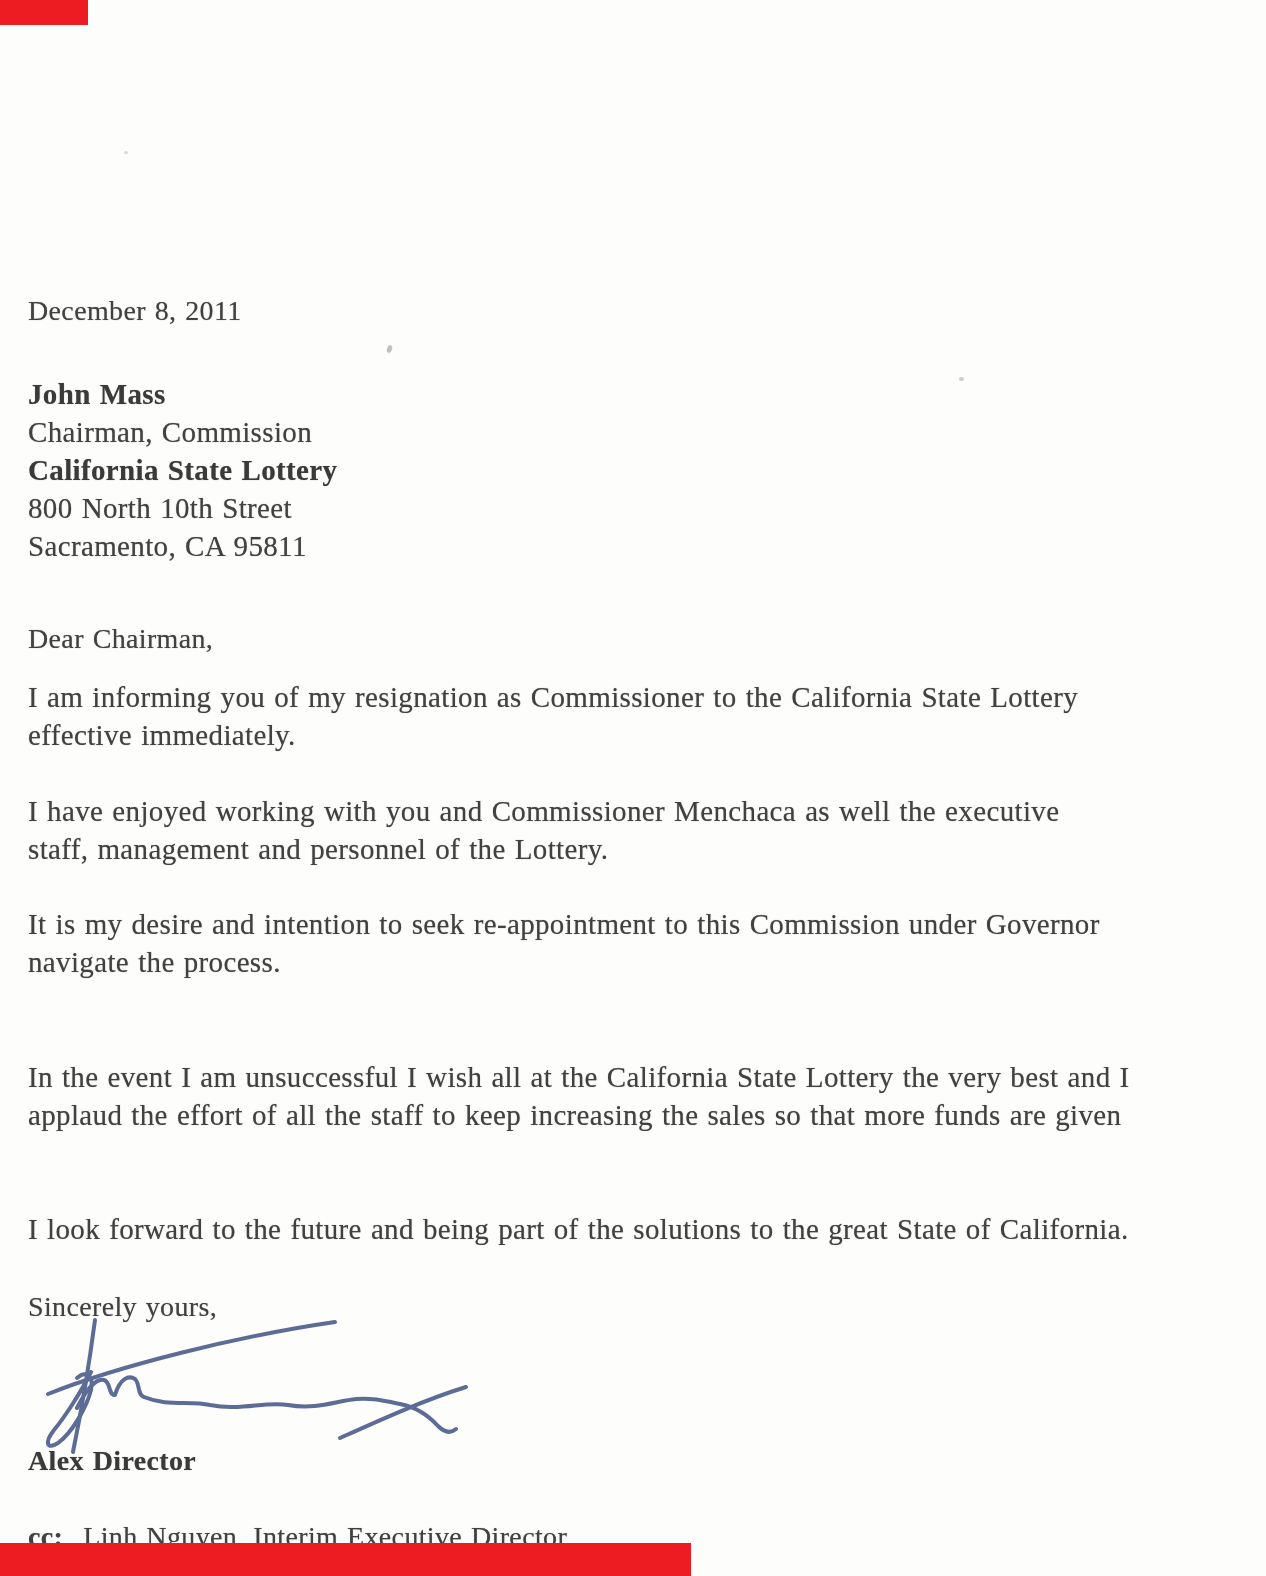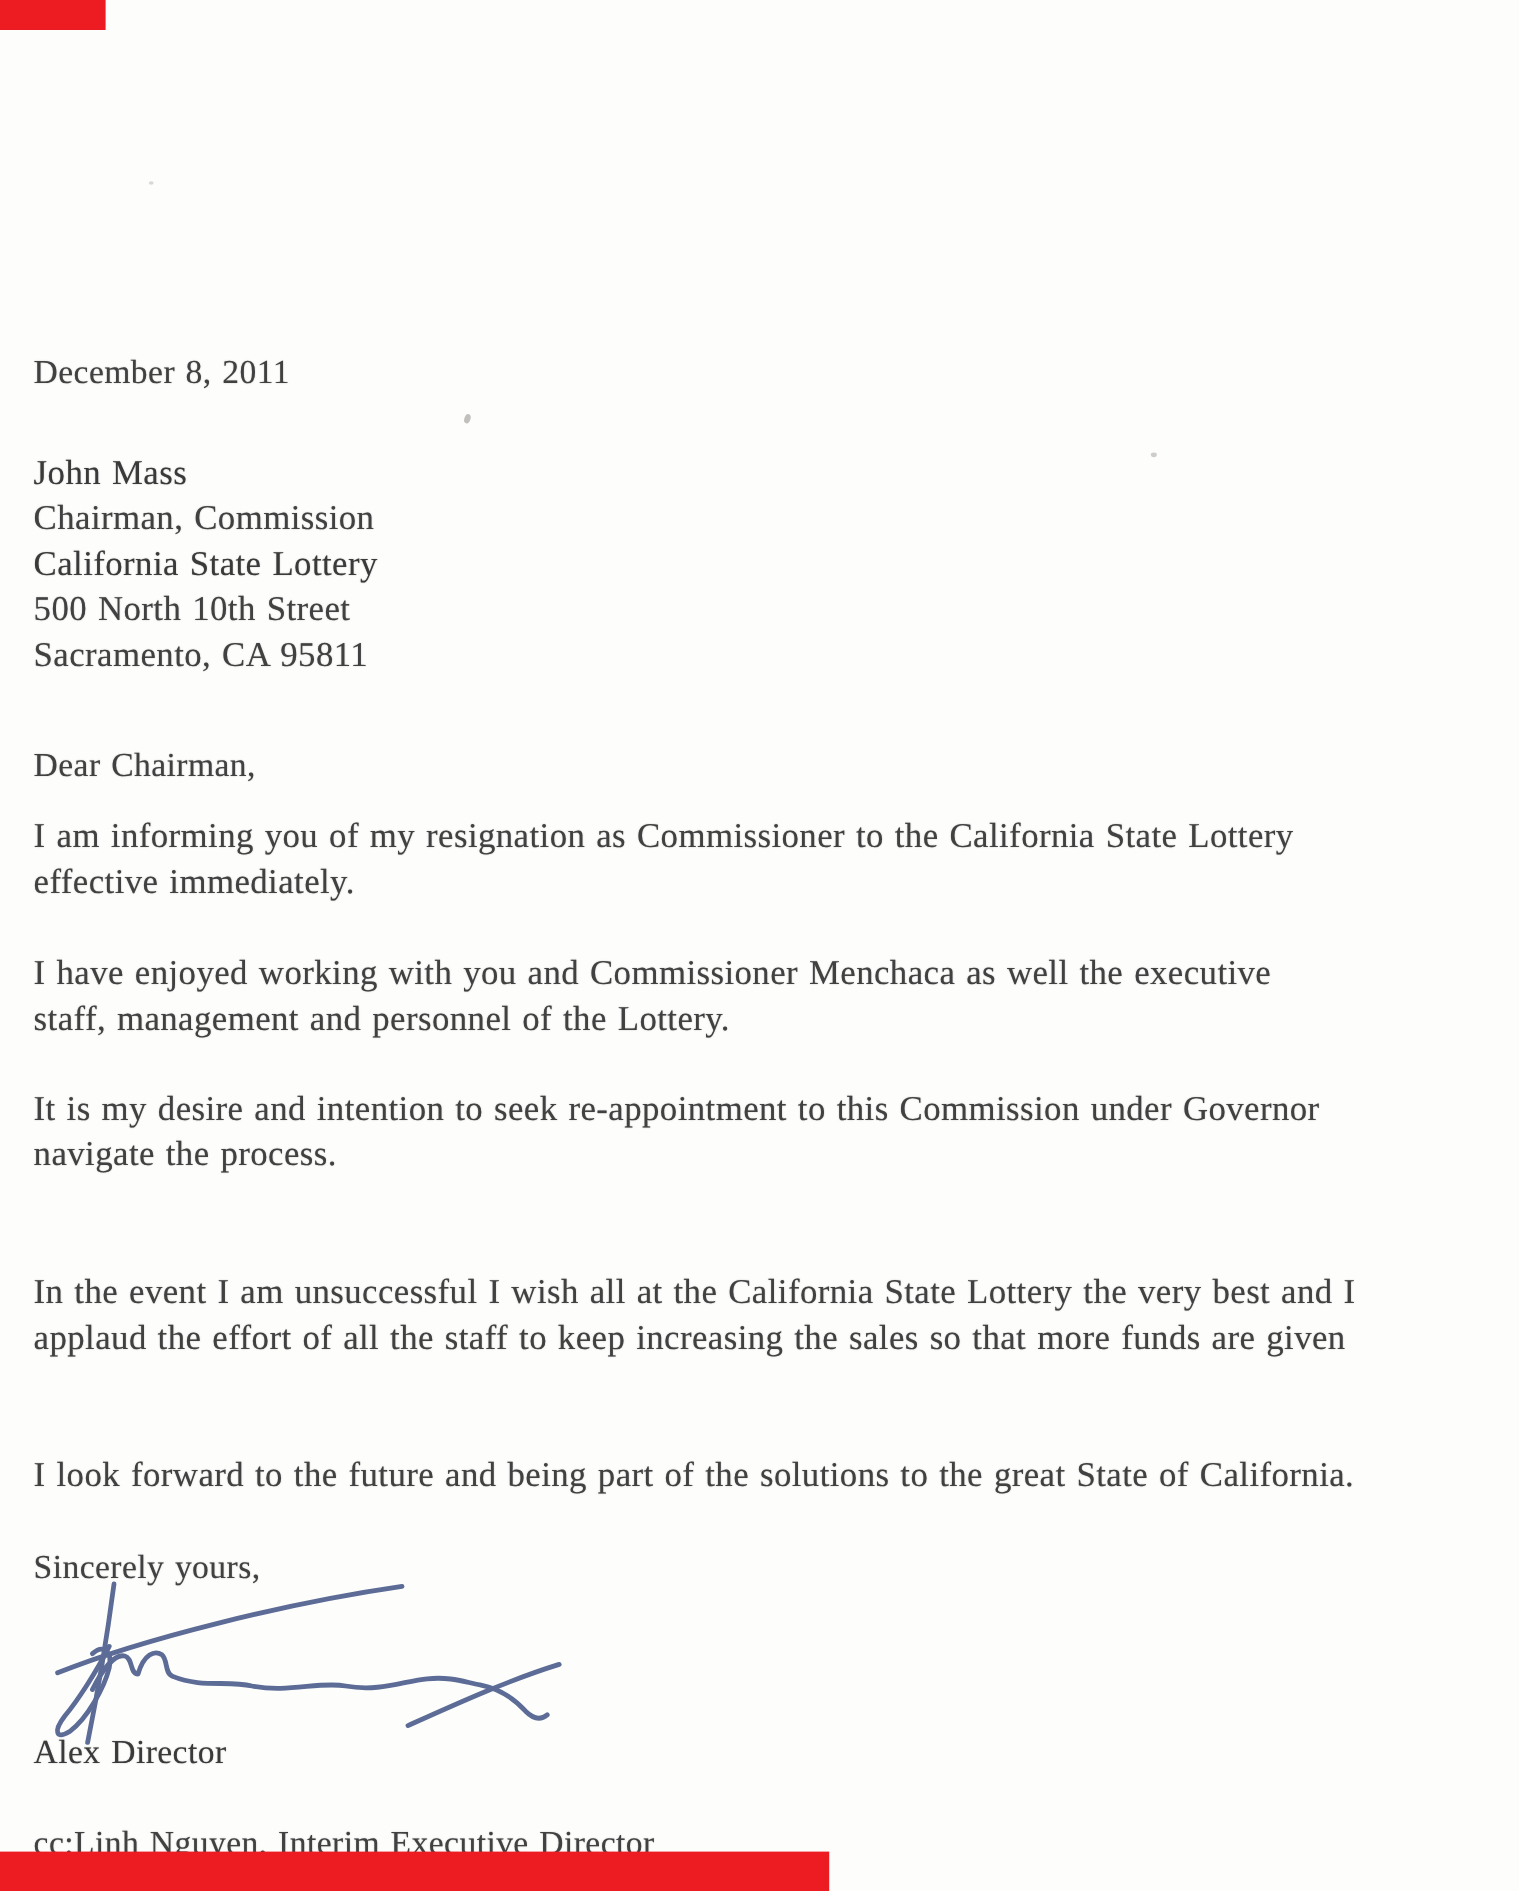--- a/index.html
+++ b/index.html
@@ -31,52 +31,52 @@
     position:absolute;
     left:28px;
     font-size:29px;
     line-height:38px;
     letter-spacing:0.35px;
     word-spacing:1.5px;
     color:var(--ink);
     text-shadow:0 0 1px rgba(70,70,70,0.55);
   }
   .para > div{white-space:nowrap;}
-  .bold{font-weight:normal;color:var(--ink_bold);}
+  .bold{font-weight:bold;color:var(--ink_bold);}
   .redbar{position:absolute;background:var(--red);}
   #red-top{left:0;top:0;width:88px;height:25px;}
   #red-bottom{left:0;top:1543px;width:691px;height:33px;}
   #signature-svg{position:absolute;left:28px;top:1316px;}
   #signature-svg path{
     fill:none;
     stroke:var(--signature);
     stroke-width:4;
     stroke-linecap:round;
     stroke-linejoin:round;
   }
   .speck{position:absolute;background:var(--speck);border-radius:50%;}
   #speck1{left:387px;top:345px;width:5px;height:8px;transform:rotate(18deg);}
   #speck2{left:959px;top:377px;width:5px;height:4px;opacity:.8;}
   #speck3{left:124px;top:151px;width:4px;height:3px;opacity:.6;}
-  #cc-label{display:inline-block;}
+  #cc-label{display:inline-block;margin-right:20px;font-weight:bold;}
 </style>
 </head>
 <body>
 
 <div class="page">
 
   <div class="redbar" id="red-top"></div>
 
   <div class="line" style="top:292px">December 8, 2011</div>
 
   <div class="para" style="top:375px">
     <div class="bold">John Mass</div>
     <div>Chairman, Commission</div>
     <div class="bold">California State Lottery</div>
-    <div>500 North 10th Street</div>
+    <div>800 North 10th Street</div>
     <div>Sacramento, CA 95811</div>
   </div>
 
   <div class="line" style="top:620px">Dear Chairman,</div>
 
   <div class="para" style="top:678px">
     <div>I am informing you of my resignation as Commissioner to the California State Lottery</div>
     <div>effective immediately.</div>
   </div>
 

